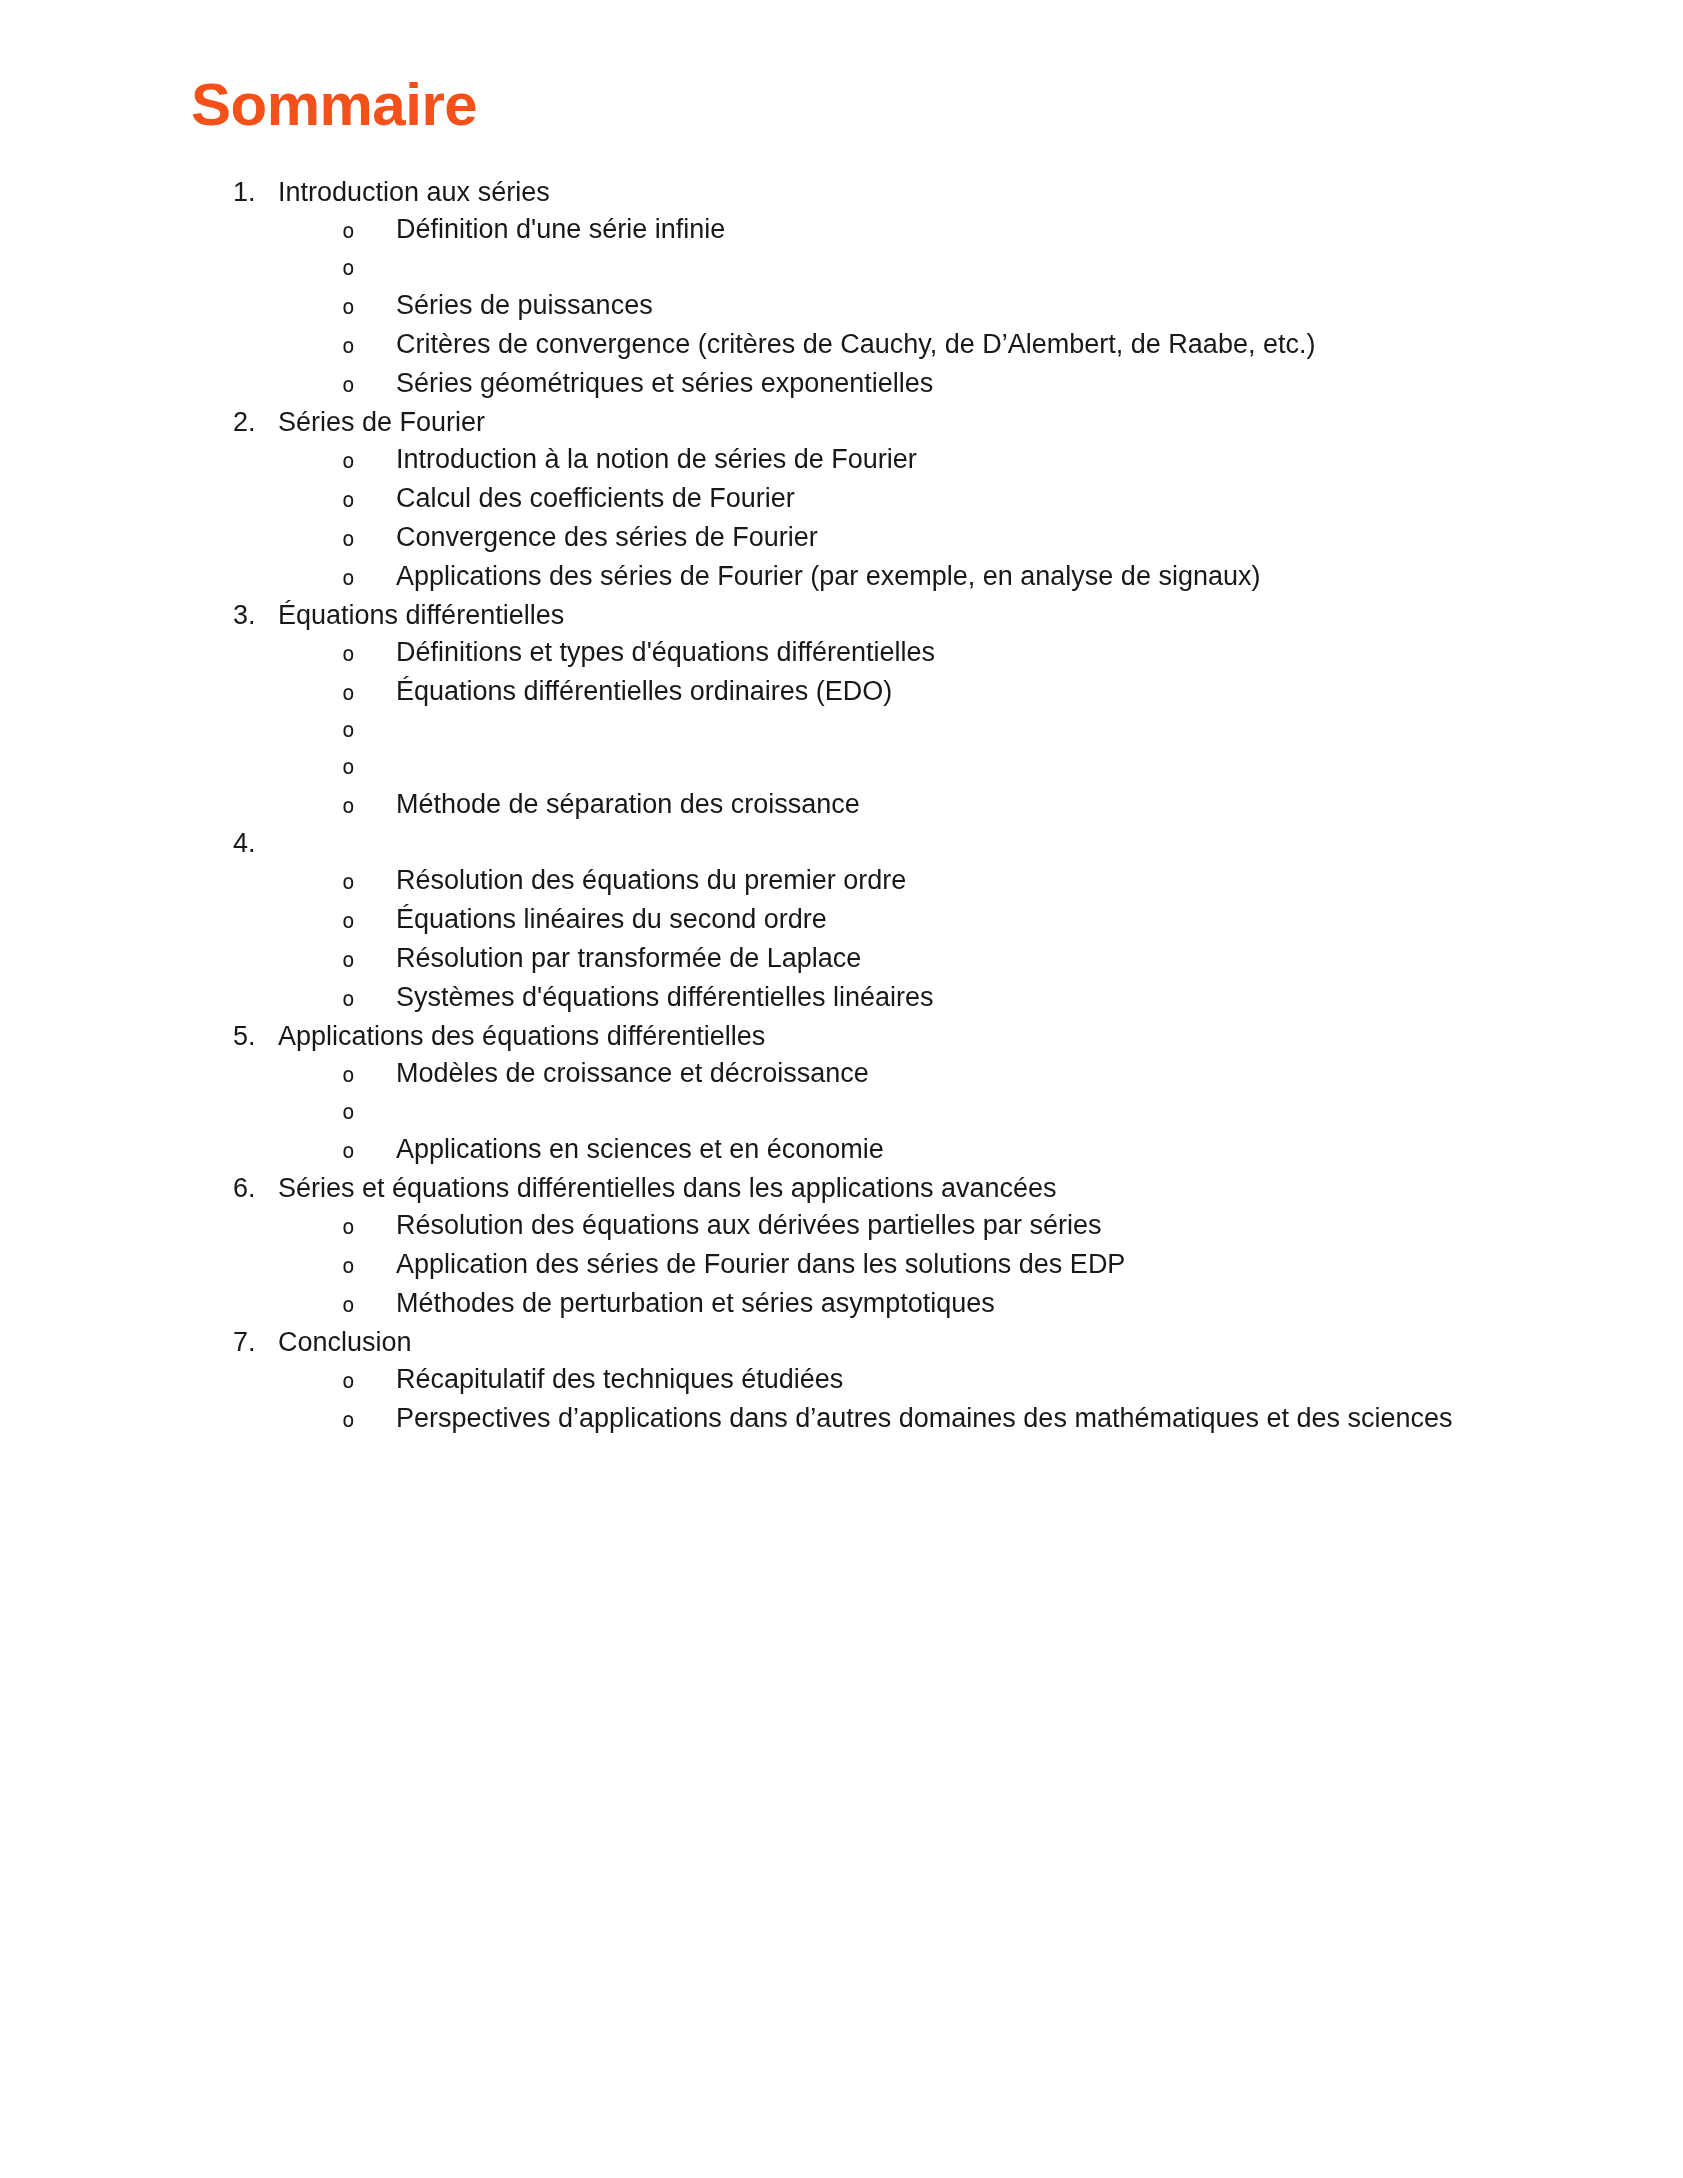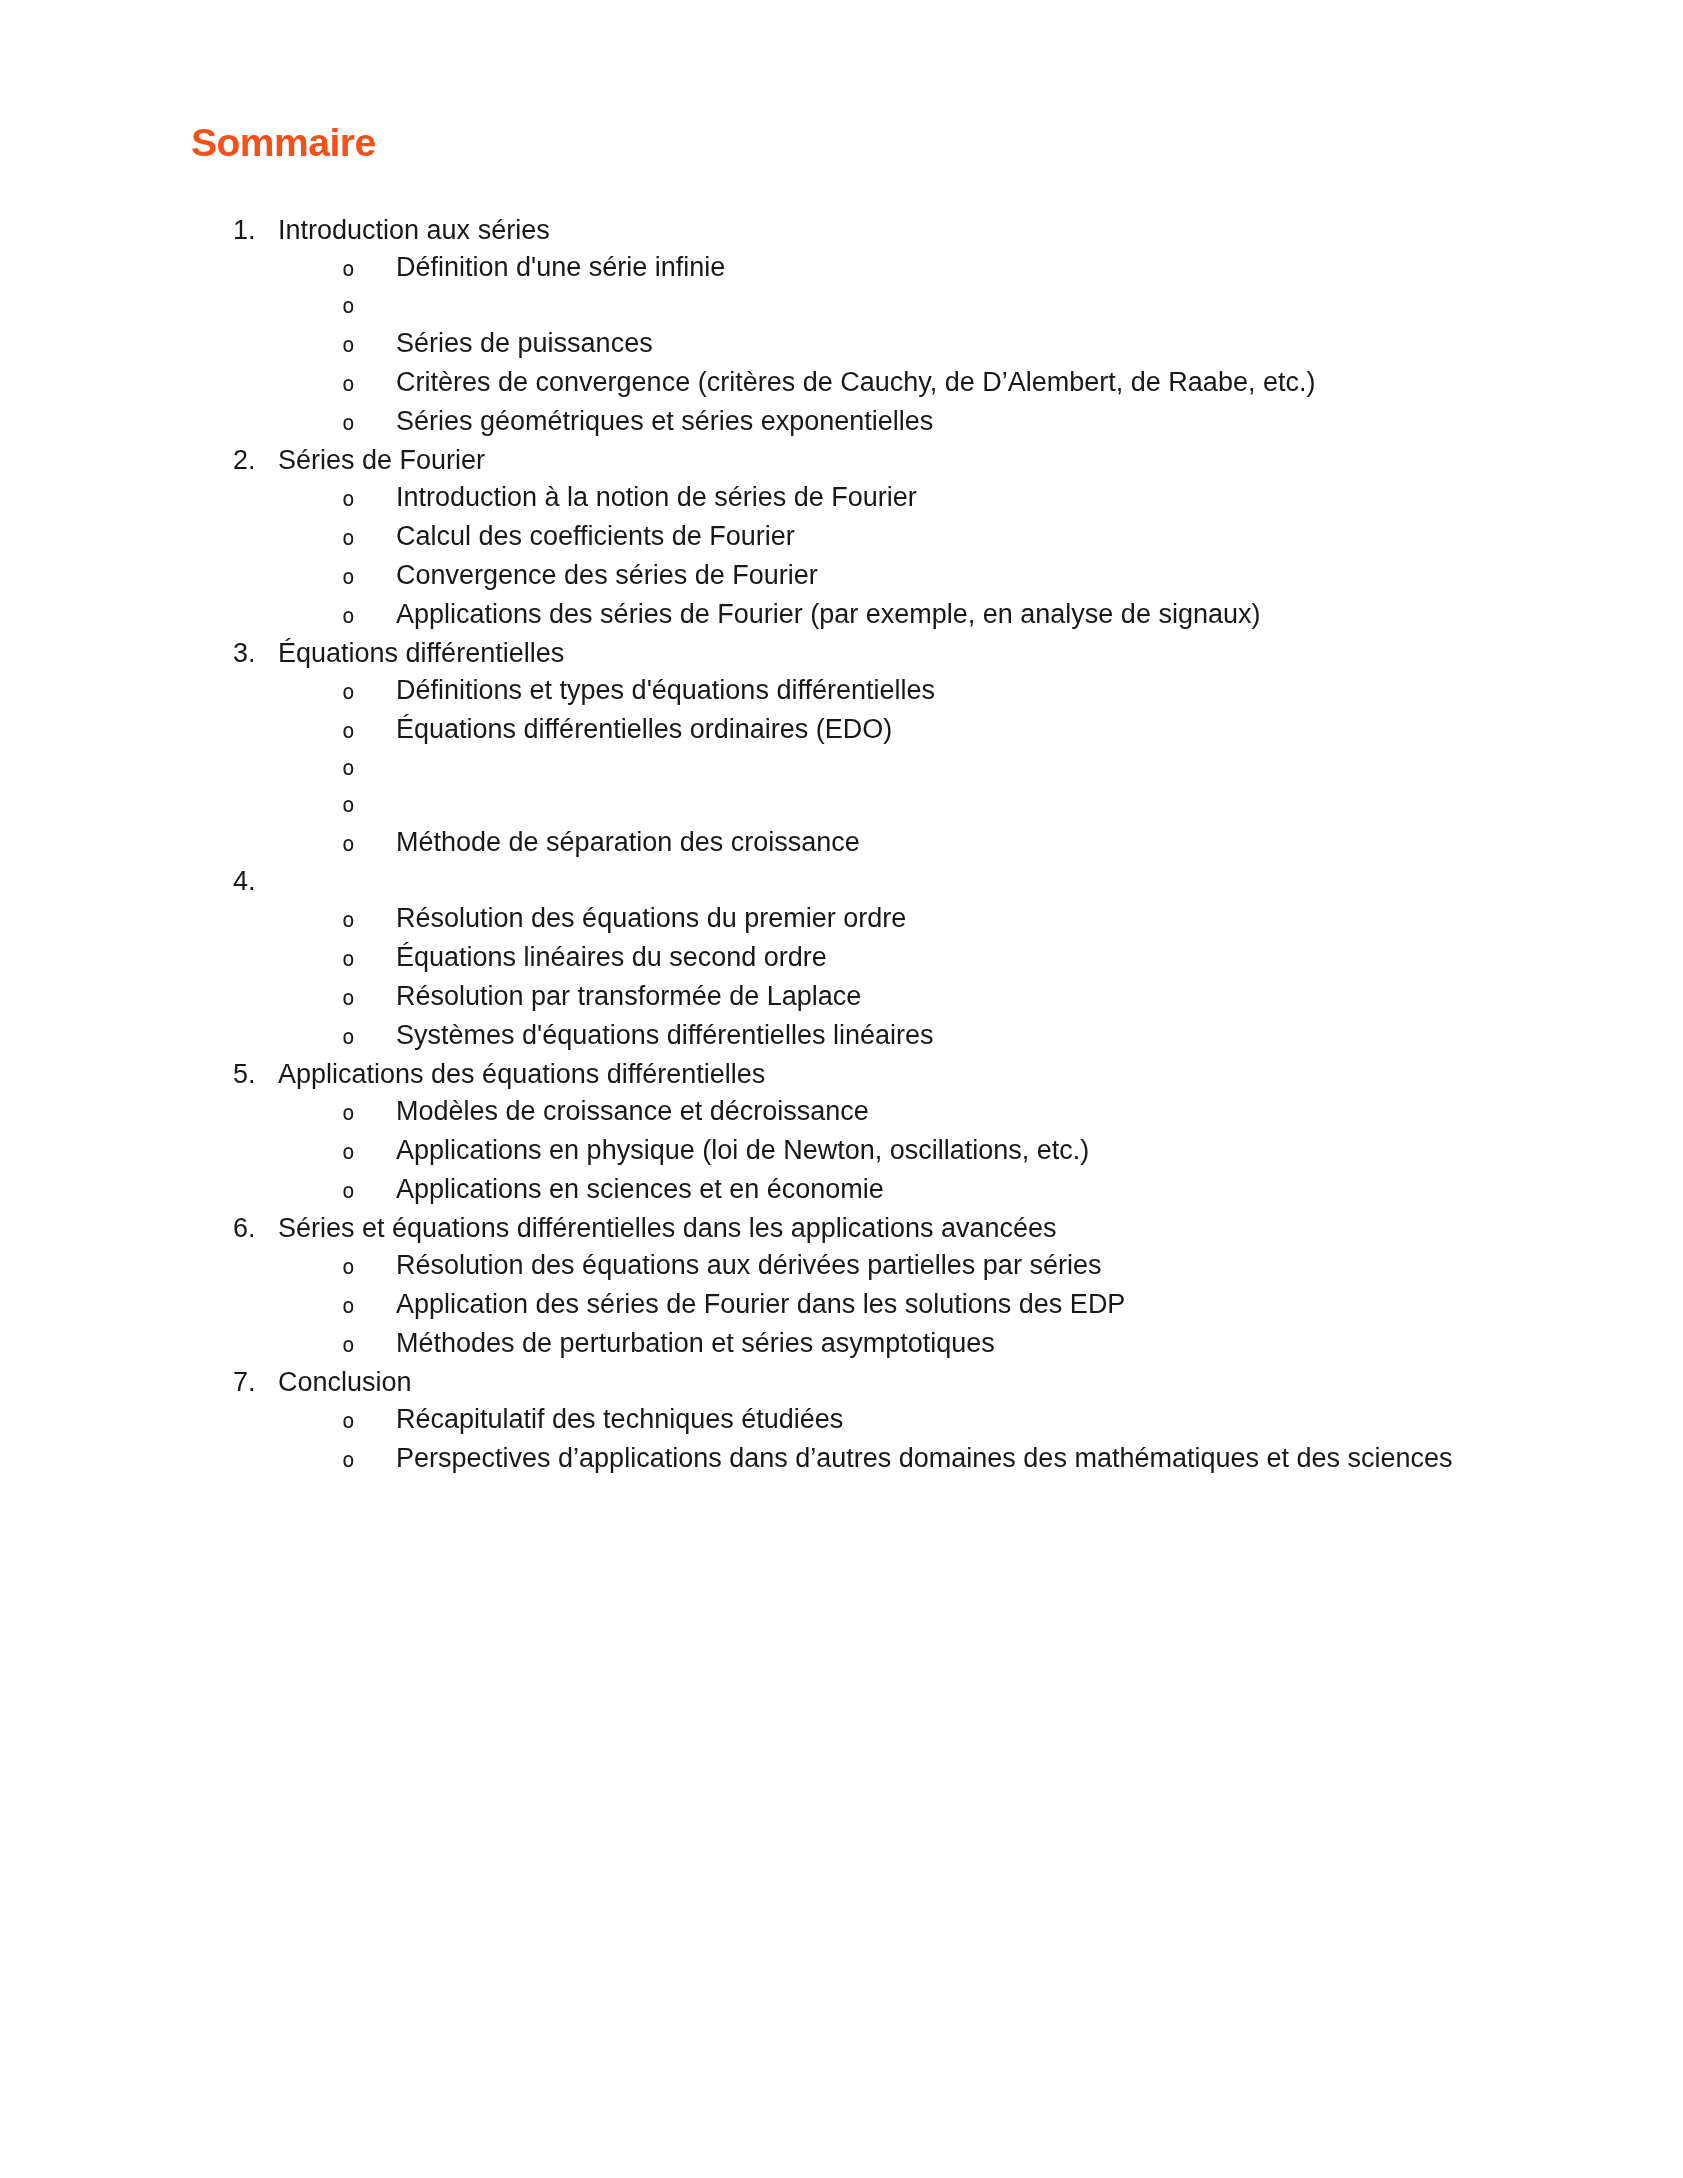--- a/index.html
+++ b/index.html
@@ -13,23 +13,23 @@
     width: 1683px;
     height: 2178px;
     background: var(--bg);
     position: relative;
     font-family: "Liberation Sans", sans-serif;
     color: var(--text);
     overflow: hidden;
   }
   .doc-title {
     margin: 0;
-    padding-top: 110px;
+    padding-top: 72px;
     padding-left: 191px;
-    font-size: 39px;
+    font-size: 60px;
     line-height: 65px;
     font-weight: bold;
     letter-spacing: -0.5px;
     color: var(--accent);
   }
   .toc {
     margin-top: 37px;
     font-size: 27px;
     line-height: 37px;
   }
@@ -162,21 +162,20 @@
     <div class="main-row">
       <span class="num">5.</span>
       <span class="item-title">Applications des équations différentielles</span>
     </div>
     <div class="sub-row">
       <span class="bullet">o</span>
       <span class="sub-text">Modèles de croissance et décroissance</span>
     </div>
     <div class="sub-row">
       <span class="bullet">o</span>
-      <span class="sub-text">Applications en physique (loi de Newton, oscillations, etc.)</span>
     </div>
     <div class="sub-row">
       <span class="bullet">o</span>
       <span class="sub-text">Applications en sciences et en économie</span>
     </div>
 
     <div class="main-row">
       <span class="num">6.</span>
       <span class="item-title">Séries et équations différentielles dans les applications avancées</span>
     </div>

